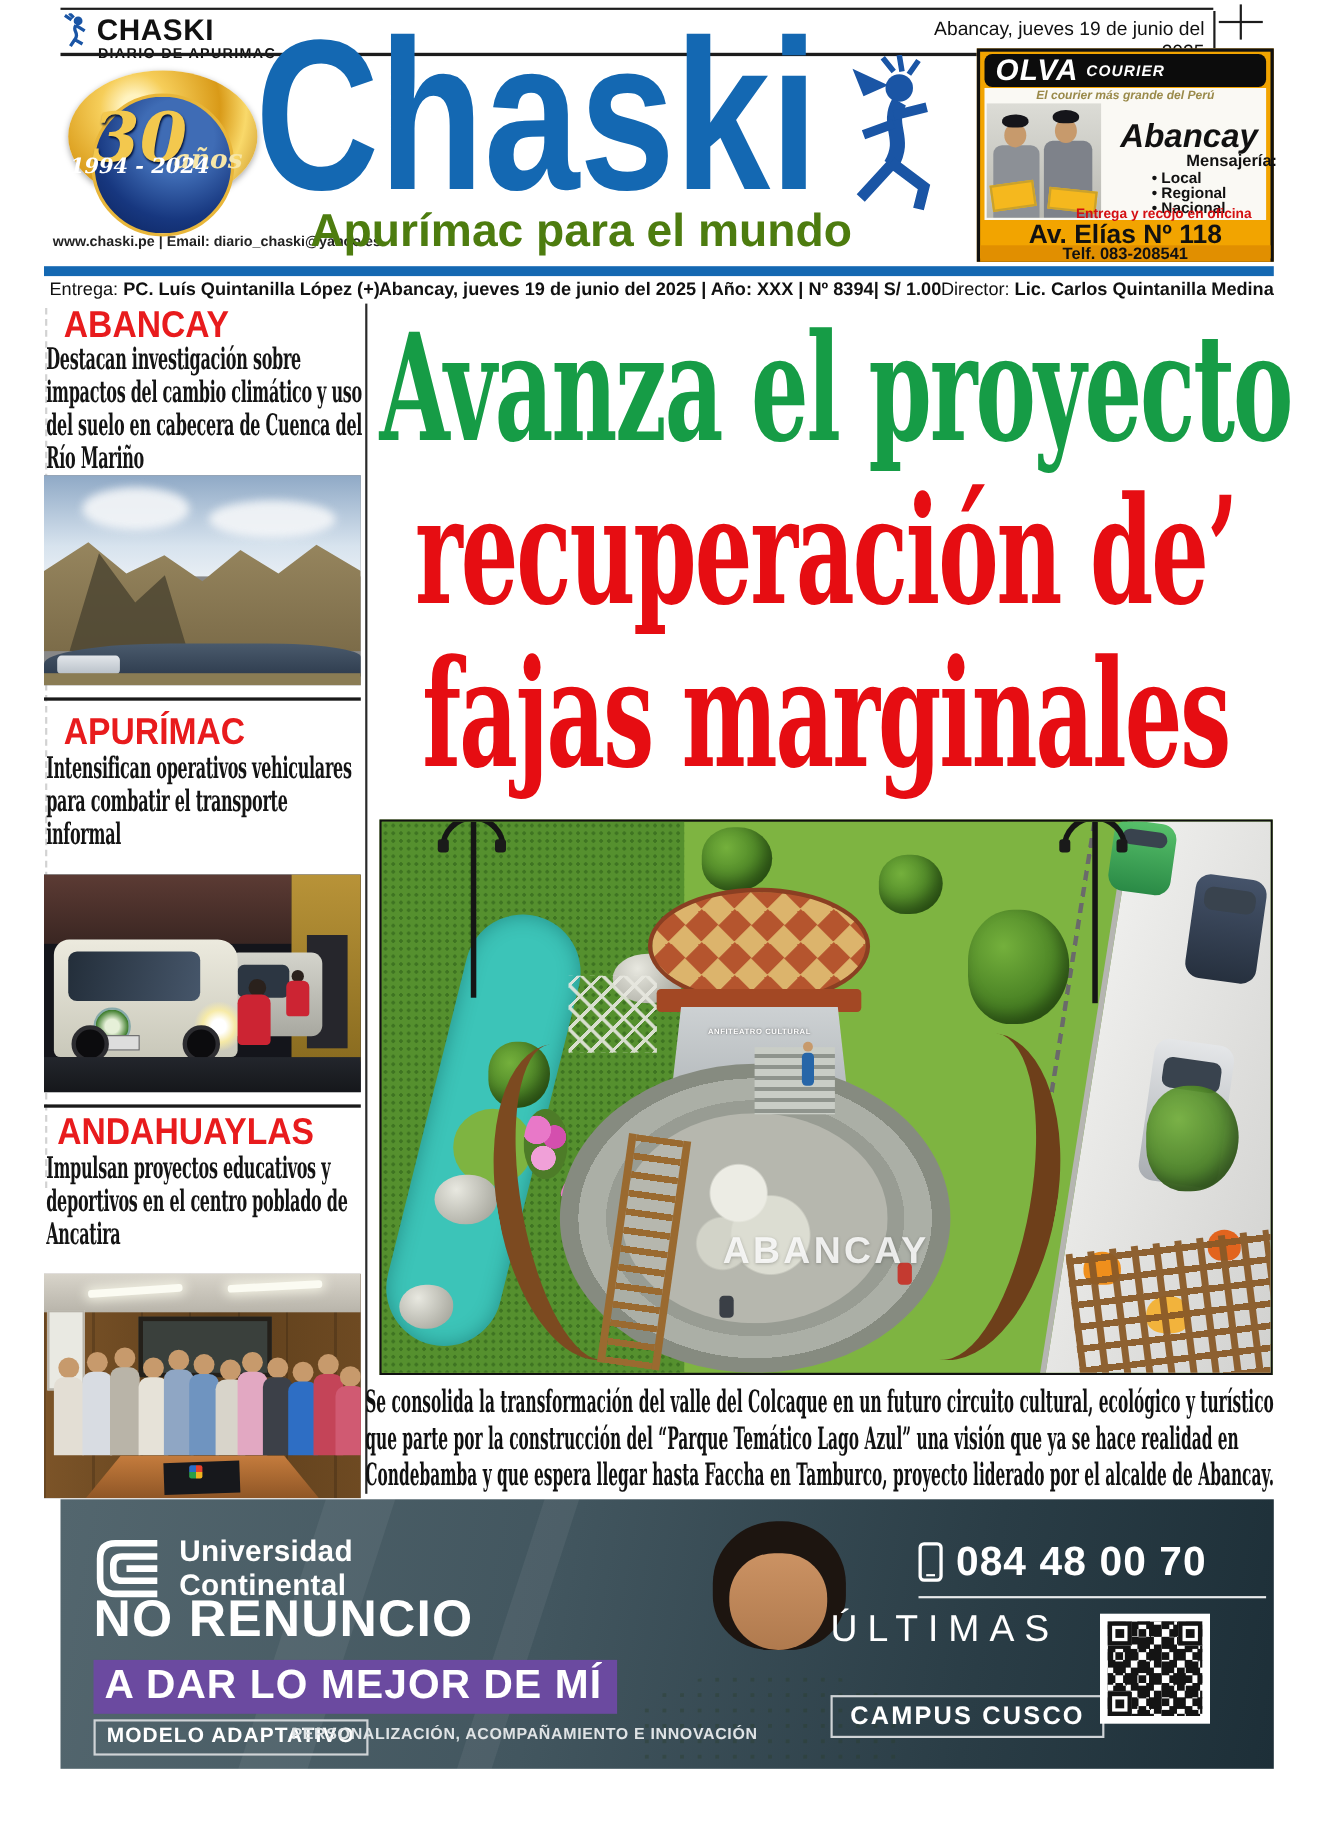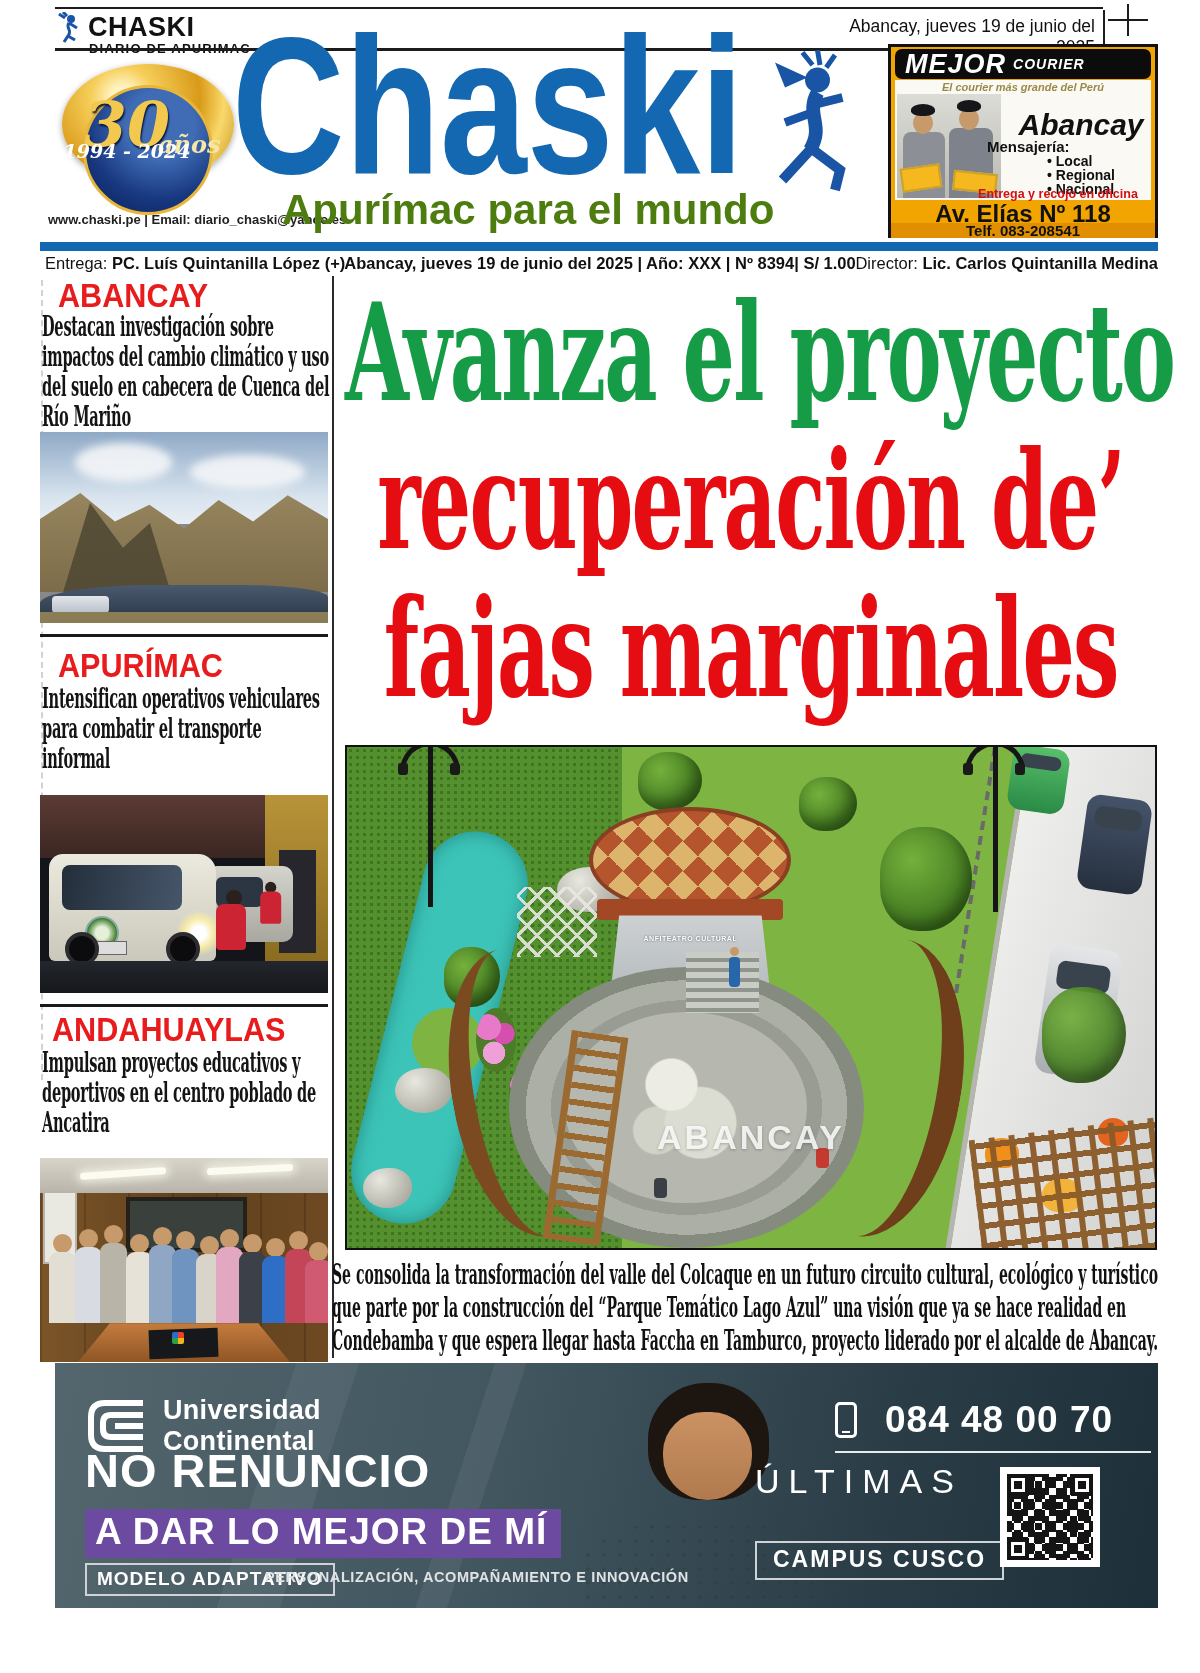--- a/index.html
+++ b/index.html
@@ -45,21 +45,21 @@
   .olva-brand { font-size:27px; font-weight:bold; font-style:italic; color:#fff; letter-spacing:1px; }
   .olva-brand2 { font-size:14px; font-weight:bold; font-style:italic; color:#fff; margin-left:7px; letter-spacing:1px; }
   .olva-mid { left:4px; top:33px; width:256px; height:120px; background:#faf9f4; }
   .olva-slogan { left:0; top:1px; width:100%; text-align:center; font-size:11px; font-style:italic; font-weight:bold; color:#9a8a4a; }
   .olva-photo { left:2px; top:14px; width:104px; height:104px; background:linear-gradient(#dcdcd6,#b9b9b2); overflow:hidden; }
   .om-cap { position:absolute; border-radius:50% 50% 40% 40%; background:#15151a; }
   .om-face { position:absolute; border-radius:50%; background:#c79a6c; }
   .om-body { position:absolute; border-radius:8px 8px 0 0; background:#8c9096; }
   .om-env { position:absolute; background:#f5b81e; border:2px solid #caa22c; }
   .olva-city { left:106px; top:28px; width:160px; text-align:center; font-size:30px; font-weight:bold; font-style:italic; color:#111; }
-  .olva-mens { left:92px; top:58px; width:160px; text-align:left; font-size:15px; font-weight:bold; color:#111; }
+  .olva-mens { left:106px; top:58px; width:160px; text-align:right; font-size:15px; font-weight:bold; color:#111; }
   .olva-services { left:152px; top:74px; font-size:14px; font-weight:bold; color:#111; line-height:14px; }
   .olva-note { left:60px; top:107px; width:206px; text-align:center; font-size:12.5px; font-weight:bold; color:#d40f12; }
   .olva-addr { left:0; top:153px; width:100%; text-align:center; font-size:24px; font-weight:bold; color:#111; }
   .olva-phone { left:0; top:176px; width:100%; height:15px; background:#e18f00; text-align:center;
     font-size:15px; font-weight:bold; color:#111; line-height:15px; }
 
   
   .blue-bar { left:40px; top:242px; width:1118px; height:9px; background:#1468b2; }
   .infobar { left:0; top:254px; width:1200px; height:20px; font-size:16.5px; color:#111; }
   .info-founder { left:45px; top:0; }
@@ -210,21 +210,21 @@
     background:linear-gradient(#d9ded3,#a9b2a6); border-radius:44% 46% 0 0;
     background-image:radial-gradient(rgba(40,60,40,.35) 2px, transparent 2.2px); background-size:16px 14px; }
   .uc-logo { left:30px; top:32px; width:64px; height:62px; }
   .uc-text { left:108px; top:32px; font-size:27px; line-height:31px; color:#fff; font-weight:bold; letter-spacing:.3px; }
   .ad-h1 { left:30px; top:80px; font-size:47px; font-weight:bold; color:#fff; letter-spacing:1px; }
   .ad-h2 { left:30px; top:146px; background:#6b4aa0; color:#fff; font-size:37px; font-weight:bold;
     padding:2px 14px 5px 10px; letter-spacing:1px; }
   .ad-badge { left:30px; top:200px; border:2px solid #cfd3d6; color:#fff; font-size:19px; font-weight:bold;
     letter-spacing:1px; padding:3px 10px 4px; }
   .ad-badge-text { left:210px; top:206px; font-size:14.5px; font-weight:bold; color:#dfe3e5; letter-spacing:.6px; }
-  .phone-row { left:780px; top:36px; width:316px; display:flex; align-items:center; gap:28px;
+  .phone-row { left:780px; top:36px; width:316px; display:flex; align-items:center; gap:12px;
     border-bottom:2px solid #e8eaec; padding-bottom:10px; }
   .phone-icon { width:22px; height:36px; border:3px solid #fff; border-radius:5px; position:relative; }
   .phone-icon::after { content:""; position:absolute; left:4px; bottom:2px; width:8px; height:2px; background:#fff; }
   .phone-num { font-size:37px; font-weight:bold; color:#fff; letter-spacing:1px; }
   .vac1 { left:700px; top:99px; font-size:34px; color:#fff; letter-spacing:9px; }
   .vac2 { left:700px; top:136px; font-size:34px; color:#fff; letter-spacing:5px; }
   .campus { left:700px; top:178px; border:2px solid #cfd3d6; color:#fff; font-size:23px; font-weight:bold;
     letter-spacing:2px; padding:3px 16px 5px; }
   .qr { left:945px; top:104px; width:100px; height:100px; background:#fff; padding:7px; }
   .qr-pat { position:absolute; left:7px; top:7px; width:86px; height:86px;
@@ -265,21 +265,21 @@
     <path d="M48 22 L22 10 L30 30 Z" fill="#1a55a5"></path>
     <path d="M56 34 C46 52 62 60 50 80" stroke="#1a55a5" stroke-width="11" fill="none"></path>
     <path d="M52 44 L76 38 M52 50 L30 58" stroke="#1a55a5" stroke-width="7" fill="none"></path>
     <path d="M50 80 L28 104 M50 78 L74 96 L70 112" stroke="#1a55a5" stroke-width="8" fill="none"></path>
   </svg>
   <div class="abs mast-tagline">Apurímac para el mundo</div>
   <div class="abs mast-contact">www.chaski.pe | Email: diario_chaski@yahoo.es</div>
 
   <div class="abs olva">
     <div class="abs olva-band">
-      <span class="olva-brand">MEJOR</span>
+      <span class="olva-brand">OLVA</span>
       <span class="olva-brand2">COURIER</span>
     </div>
     <div class="abs olva-mid">
       <div class="abs olva-slogan">El courier más grande del Perú</div>
       <div class="abs olva-photo">
         <span class="om-body" style="left:6px;top:38px;width:42px;height:66px;"></span>
         <span class="om-face" style="left:16px;top:18px;width:20px;height:22px;"></span>
         <span class="om-cap" style="left:14px;top:10px;width:24px;height:12px;"></span>
         <span class="om-body" style="left:52px;top:34px;width:44px;height:70px;background:#7e828a;"></span>
         <span class="om-face" style="left:62px;top:14px;width:20px;height:22px;"></span>

